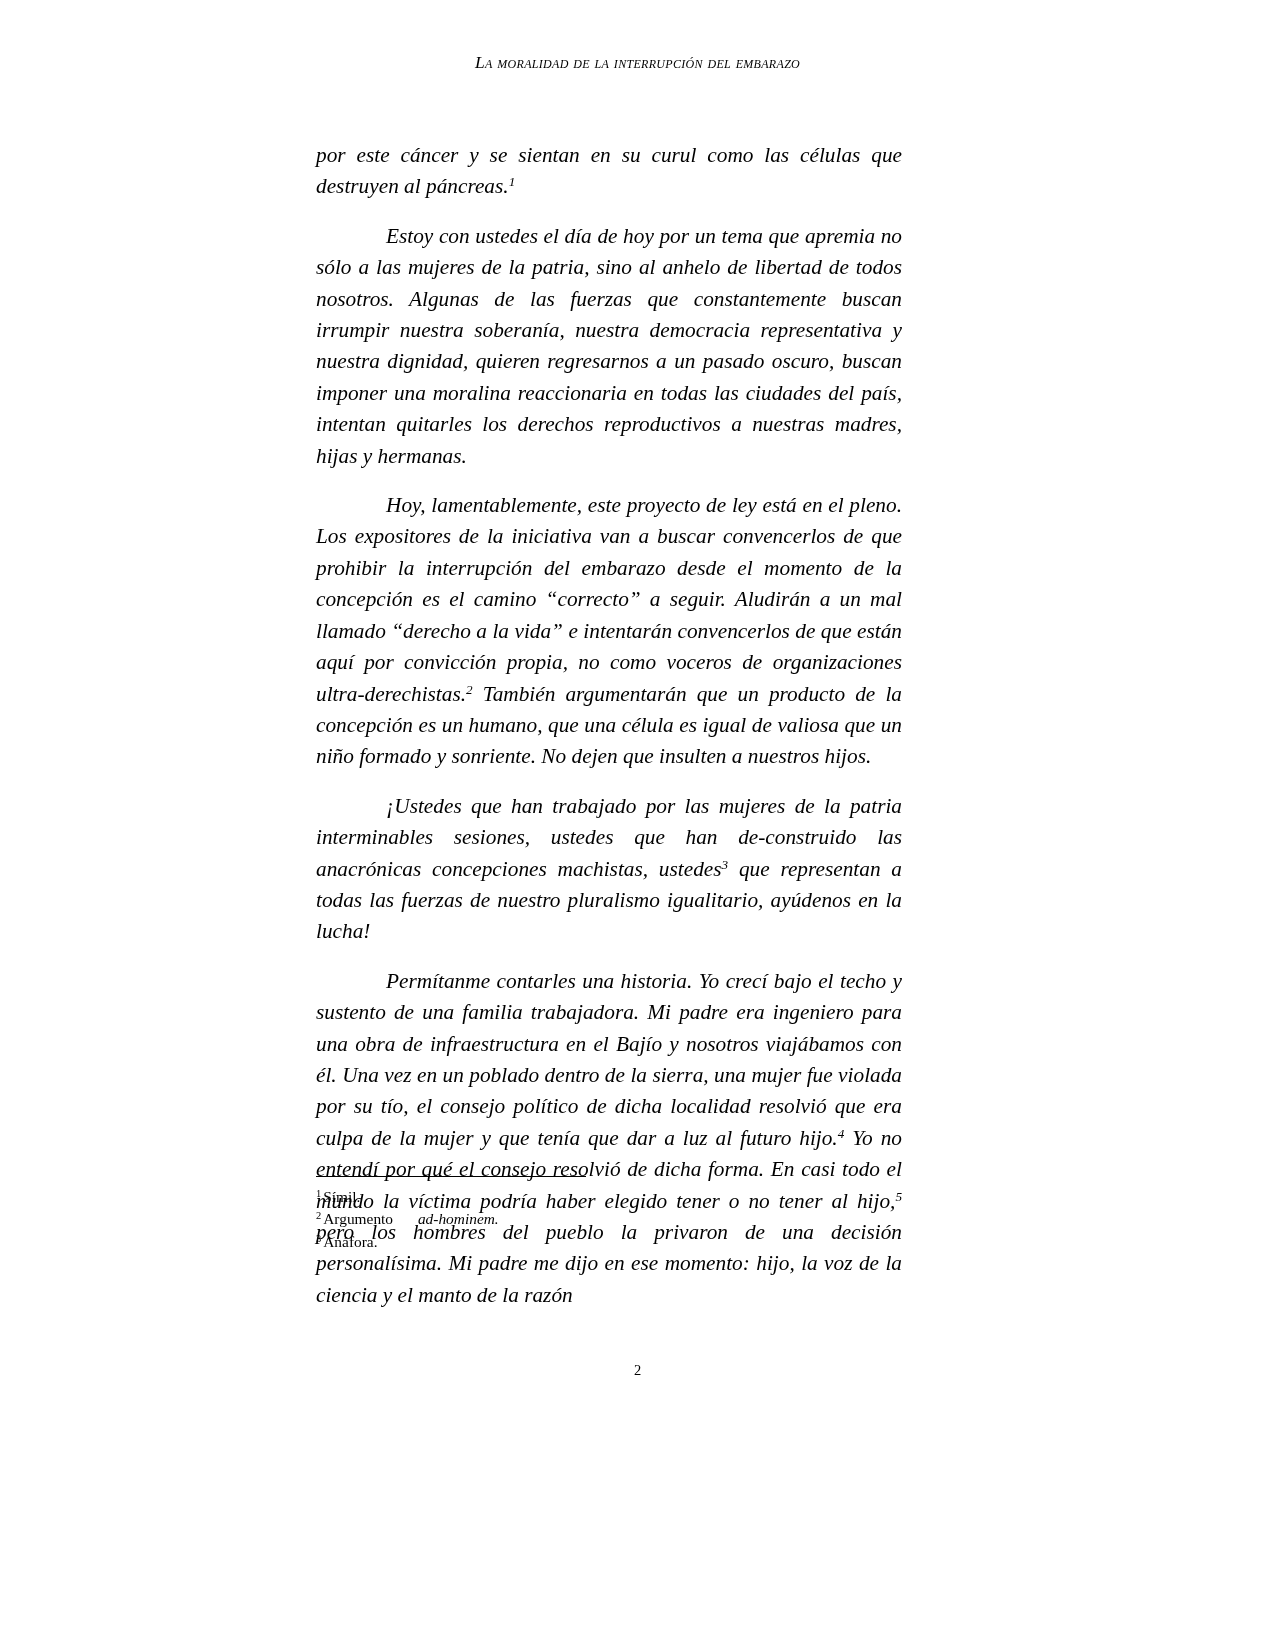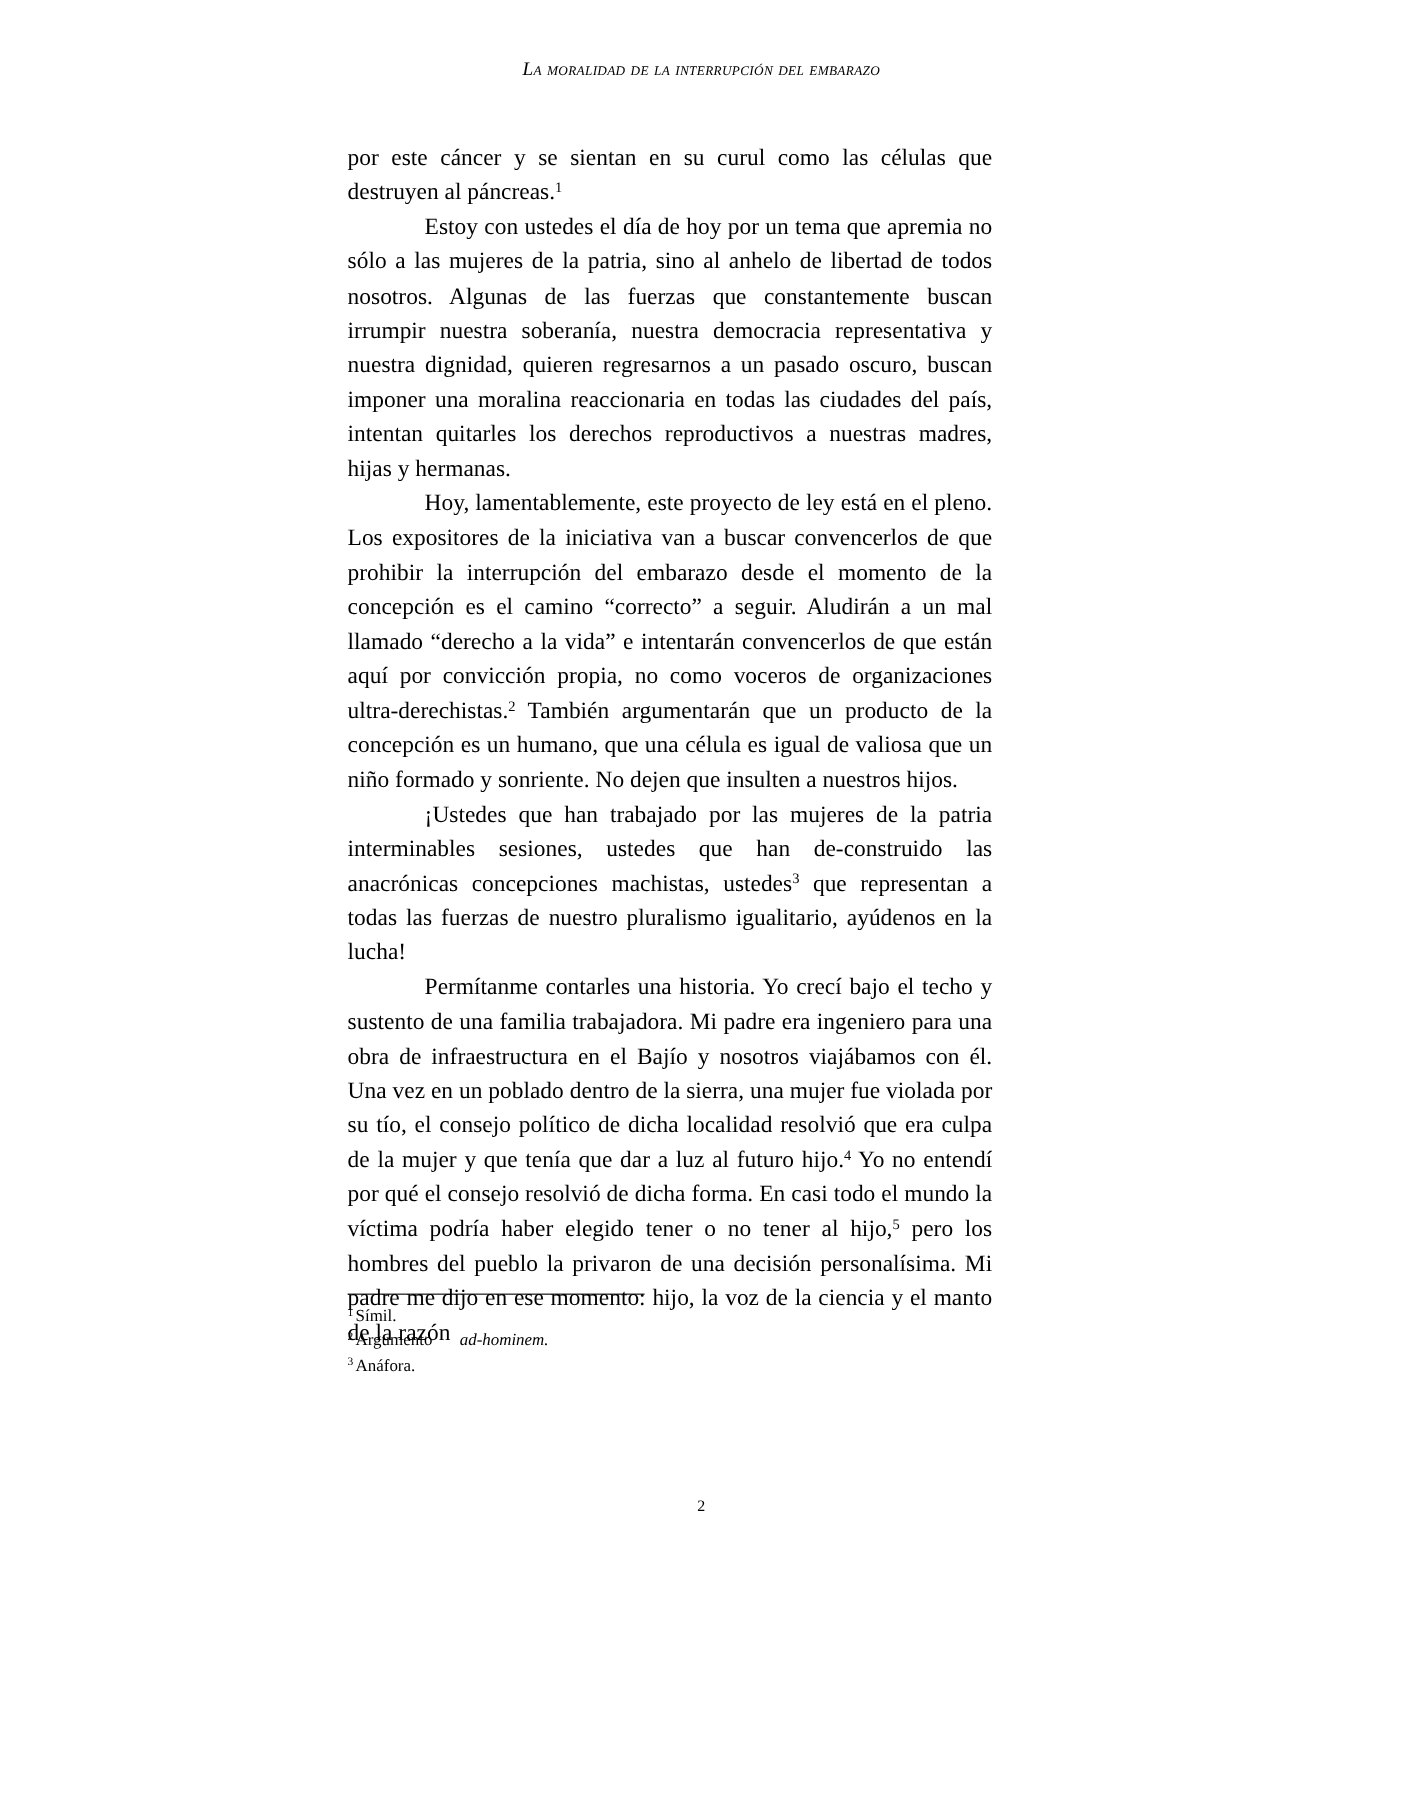--- a/index.html
+++ b/index.html
@@ -28,33 +28,35 @@
     text-align: center;
     font-style: italic;
     font-variant: small-caps;
     font-size: 17.5px;
     letter-spacing: 0.3px;
     color: #000;
   }
   .body-col {
     position: absolute;
     left: 316px;
-    top: 128px;
+    top: 140px;
     width: 586px;
+    font-style: italic;
   }
   p.para {
     margin: 0 0 0 0;
     text-align: justify;
     text-justify: inter-word;
     font-size: 21.3px;
     line-height: 31.4px;
     color: #000;
     hyphens: none;
   }
   p.para + p.para {
+    margin-top: 18px;
   }
   p.indent {
     text-indent: 70px;
   }
   sup.fn {
     font-size: 0.62em;
     vertical-align: 0.52em;
     line-height: 0;
   }
   .footnote-area {

